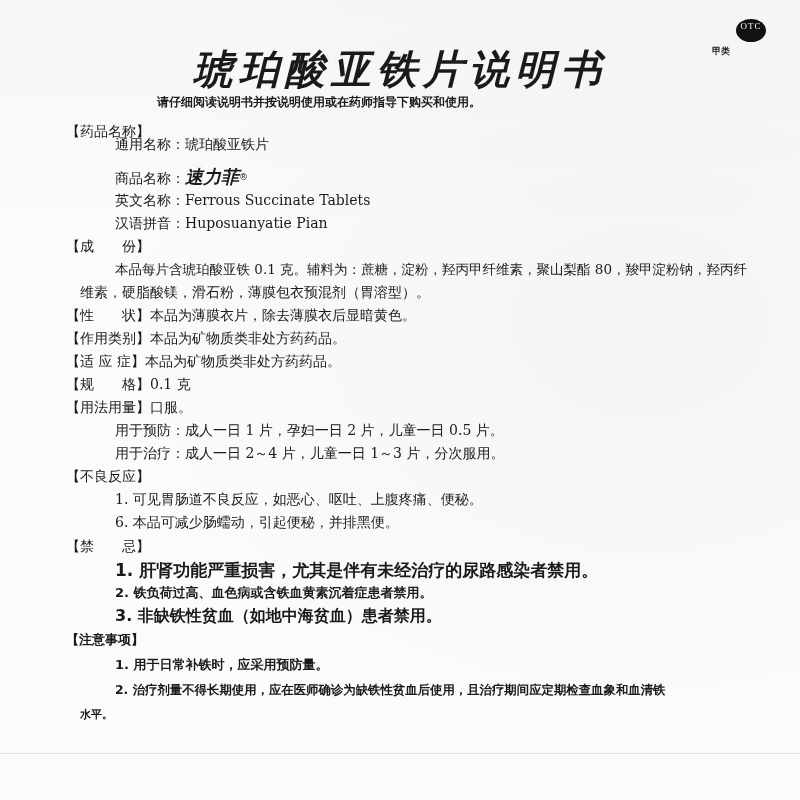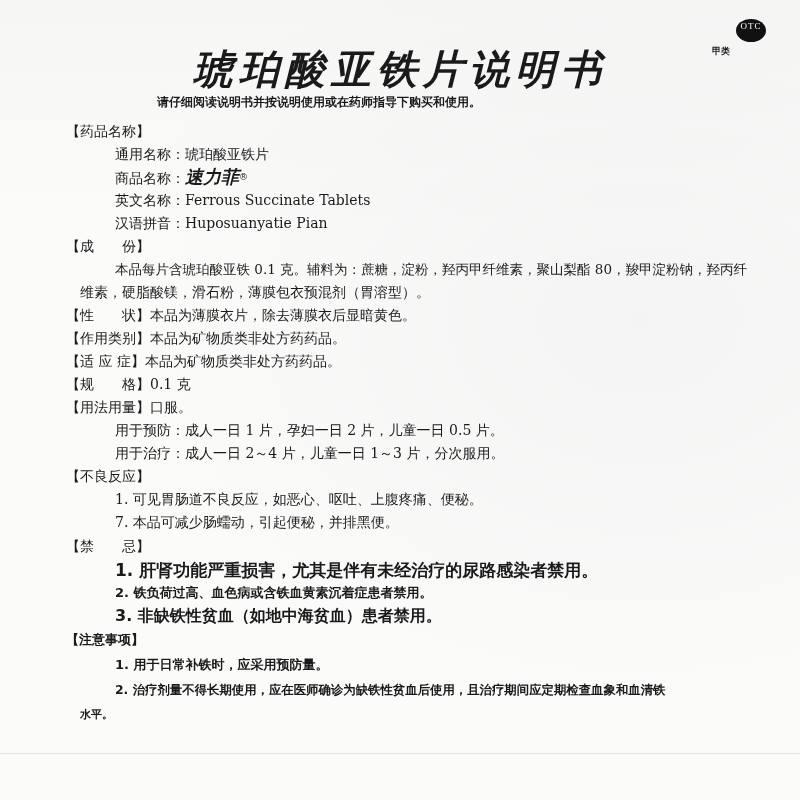--- a/index.html
+++ b/index.html
@@ -31,21 +31,21 @@
 <div class="bleed"></div>
 <div class="fold"></div>
 
 <div class="otc">OTC</div>
 <div class="otc-label">甲类</div>
 
 <div class="title">琥珀酸亚铁片说明书</div>
 <div class="subtitle">请仔细阅读说明书并按说明使用或在药师指导下购买和使用。</div>
 
 <div class="line sec" style="top:122px">【药品名称】</div>
-<div class="line ind" style="top:145px">
+<div class="line ind" style="top:135px">
   <span>通用名称：</span><span>琥珀酸亚铁片</span>
 </div>
 <div class="line ind" style="top:168px">
   <span>商品名称：</span><span class="brand">速力菲</span><span class="reg">®</span>
 </div>
 <div class="line ind" style="top:191px">
   <span>英文名称：</span><span>Ferrous Succinate Tablets</span>
 </div>
 <div class="line ind" style="top:214px">
   <span>汉语拼音：</span><span>Huposuanyatie Pian</span>
@@ -72,21 +72,21 @@
 </div>
 
 <div class="line sec" style="top:398px">
   <span>【用法用量】</span><span>口服。</span>
 </div>
 <div class="line ind" style="top:421px">用于预防：成人一日 1 片，孕妇一日 2 片，儿童一日 0.5 片。</div>
 <div class="line ind" style="top:444px">用于治疗：成人一日 2～4 片，儿童一日 1～3 片，分次服用。</div>
 
 <div class="line sec" style="top:467px">【不良反应】</div>
 <div class="line ind" style="top:490px">1. 可见胃肠道不良反应，如恶心、呕吐、上腹疼痛、便秘。</div>
-<div class="line ind" style="top:513px">7. 本品可减少肠蠕动，引起便秘，并排黑便。</div>
+<div class="line ind" style="top:513px">6. 本品可减少肠蠕动，引起便秘，并排黑便。</div>
 
 <div class="line sec" style="top:537px">【禁　　忌】</div>
 <div class="line ind bold" style="top:561px;font-size:17px">1. 肝肾功能严重损害，尤其是伴有未经治疗的尿路感染者禁用。</div>
 <div class="line ind bold" style="top:584px;font-size:13px">2. 铁负荷过高、血色病或含铁血黄素沉着症患者禁用。</div>
 <div class="line ind bold" style="top:607px;font-size:16px">3. 非缺铁性贫血（如地中海贫血）患者禁用。</div>
 
 <div class="line sec bold" style="top:631px;font-size:13px">【注意事项】</div>
 <div class="line ind bold" style="top:656px;font-size:13px">1. 用于日常补铁时，应采用预防量。</div>
 <div class="line ind bold" style="top:681px;font-size:12.4px">2. 治疗剂量不得长期使用，应在医师确诊为缺铁性贫血后使用，且治疗期间应定期检查血象和血清铁</div>
 <div class="line body2 bold" style="top:706px;font-size:11px">水平。</div>

